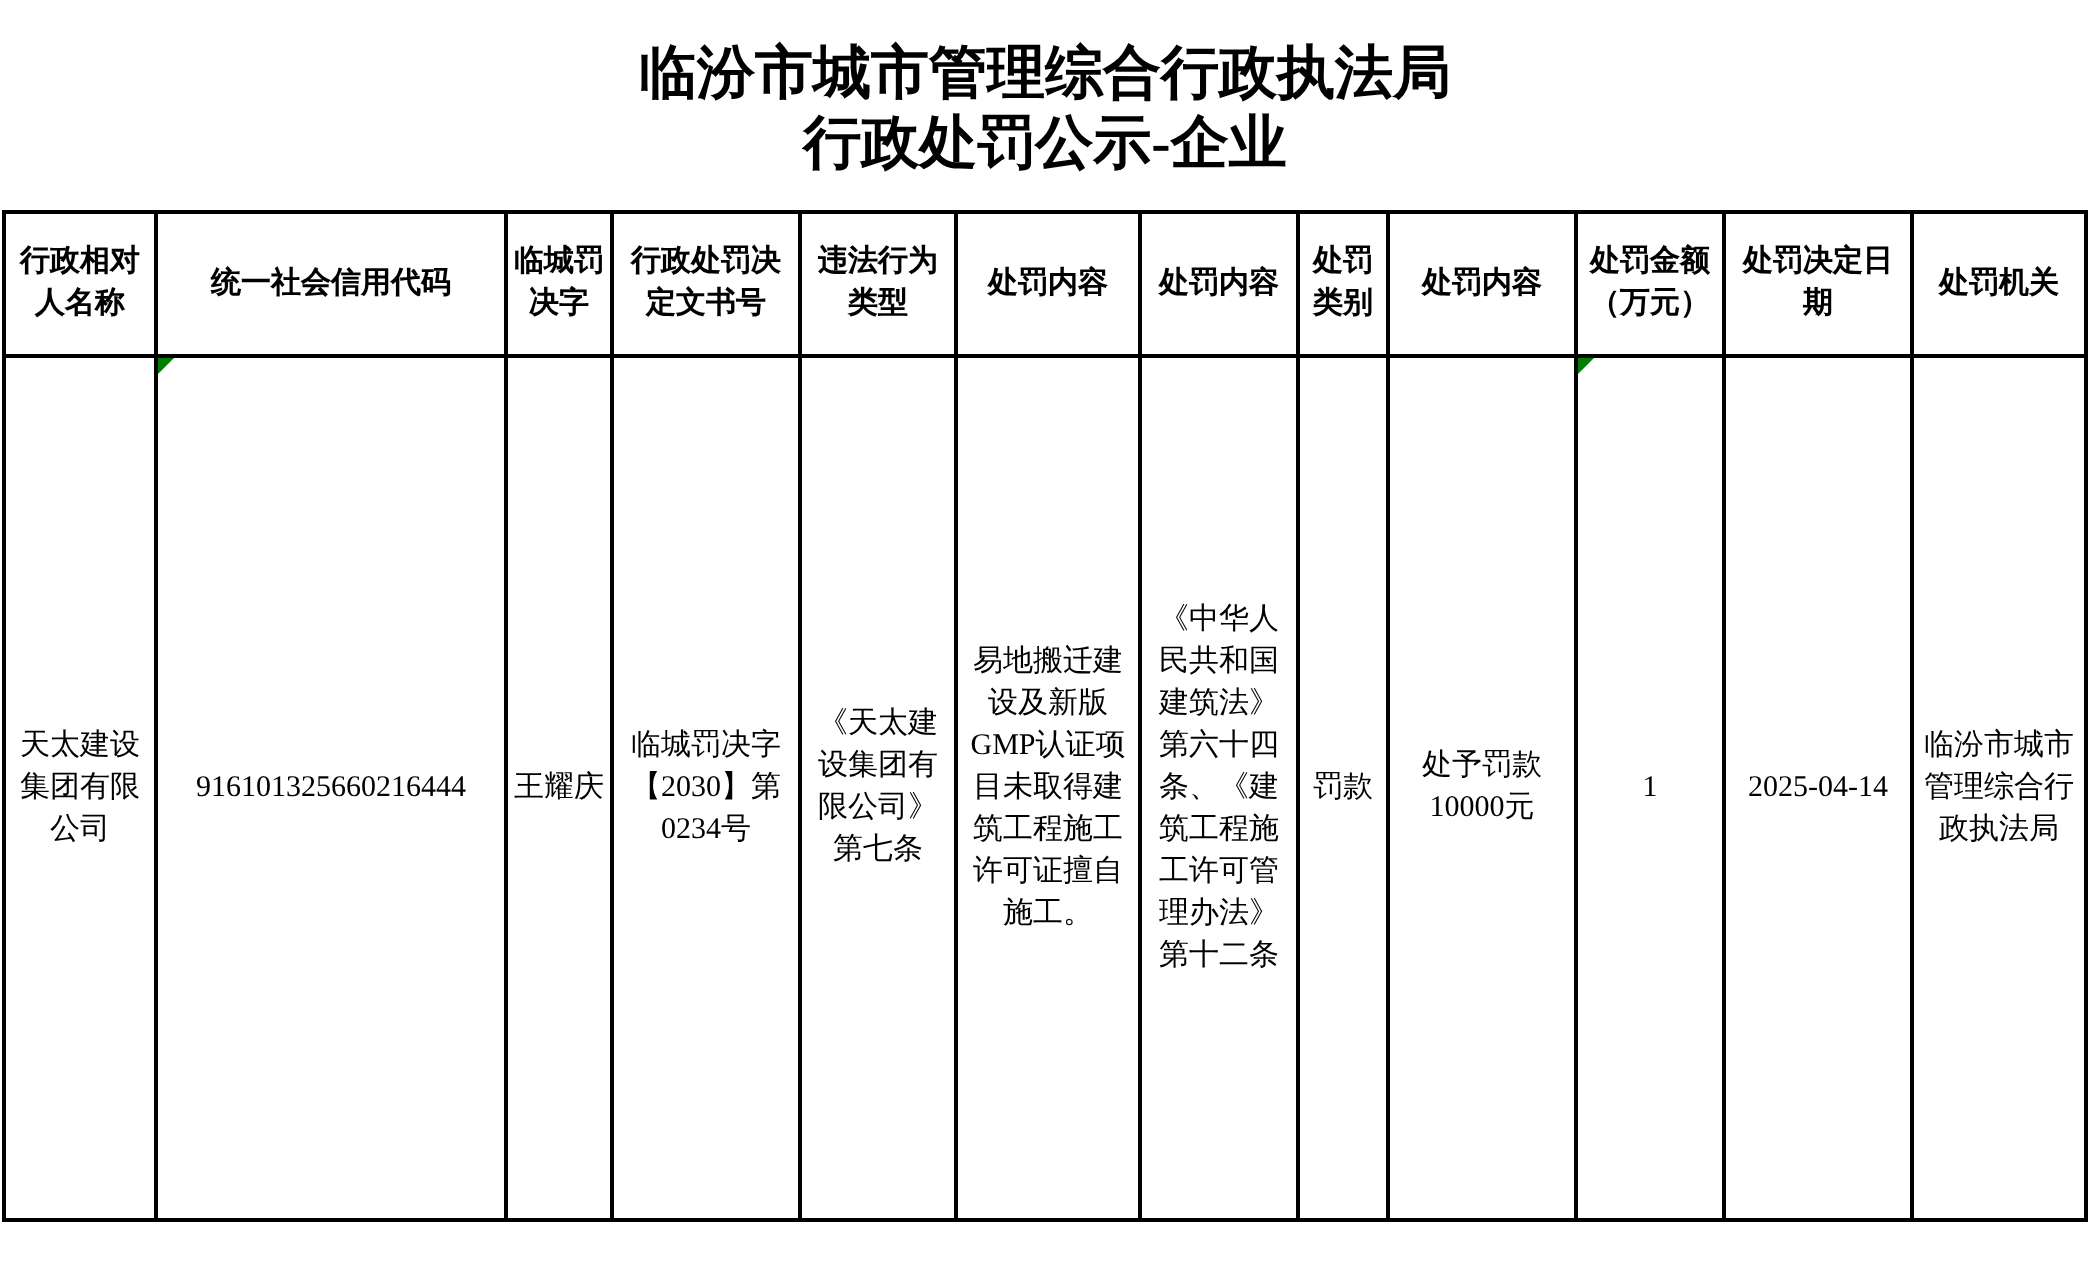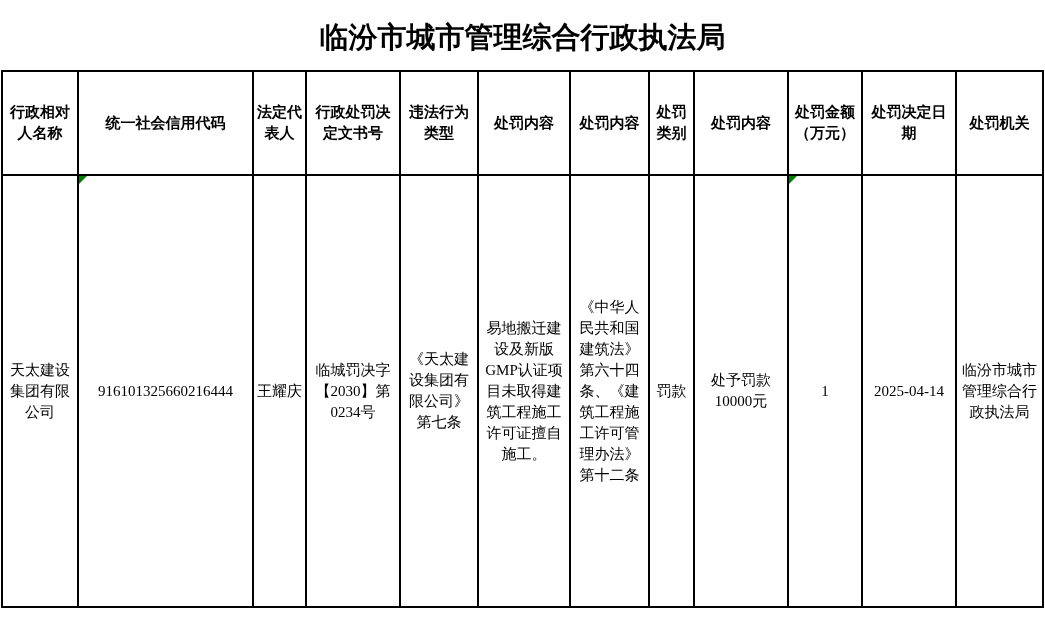--- a/index.html
+++ b/index.html
@@ -34,41 +34,42 @@
   .penalty-table td {
     border: 2px solid #000000;
     text-align: center;
     vertical-align: middle;
     padding: 2px 3px;
     font-size: 15px;
     line-height: 21px;
     overflow: hidden;
   }
   .penalty-table th { font-weight: bold; }
-  .penalty-table thead tr { height: 104px; }
+  .penalty-table thead tr { height: 72px; }
   .penalty-table tbody tr { height: 432px; }
 
   td.has-marker { position: relative; }
   .corner-marker {
     position: absolute;
     top: 0;
     left: 0;
     width: 0;
     height: 0;
     border-top: 8px solid #008000;
     border-right: 8px solid transparent;
   }
 </style>
 </head>
 <body>
 
 <div>
 
   <h1 class="page-title">
     <span class="title-line">临汾市城市管理综合行政执法局</span>
+    <span class="title-line">行政处罚公示-企业</span>
   </h1>
 
   <table class="penalty-table">
     <colgroup>
       <col style="width:76px">
       <col style="width:175px">
       <col style="width:53px">
       <col style="width:94px">
       <col style="width:78px">
       <col style="width:92px">
@@ -76,21 +77,21 @@
       <col style="width:45px">
       <col style="width:94px">
       <col style="width:74px">
       <col style="width:94px">
       <col style="width:87px">
     </colgroup>
     <thead>
       <tr>
         <th>行政相对人名称</th>
         <th>统一社会信用代码</th>
-        <th>法定代表人</th>
+        <th>临城罚决字</th>
         <th>行政处罚决定文书号</th>
         <th>违法行为类型</th>
         <th>处罚内容</th>
         <th>处罚内容</th>
         <th>处罚类别</th>
         <th>处罚内容</th>
         <th>处罚金额（万元）</th>
         <th>处罚决定日期</th>
         <th>处罚机关</th>
       </tr>

